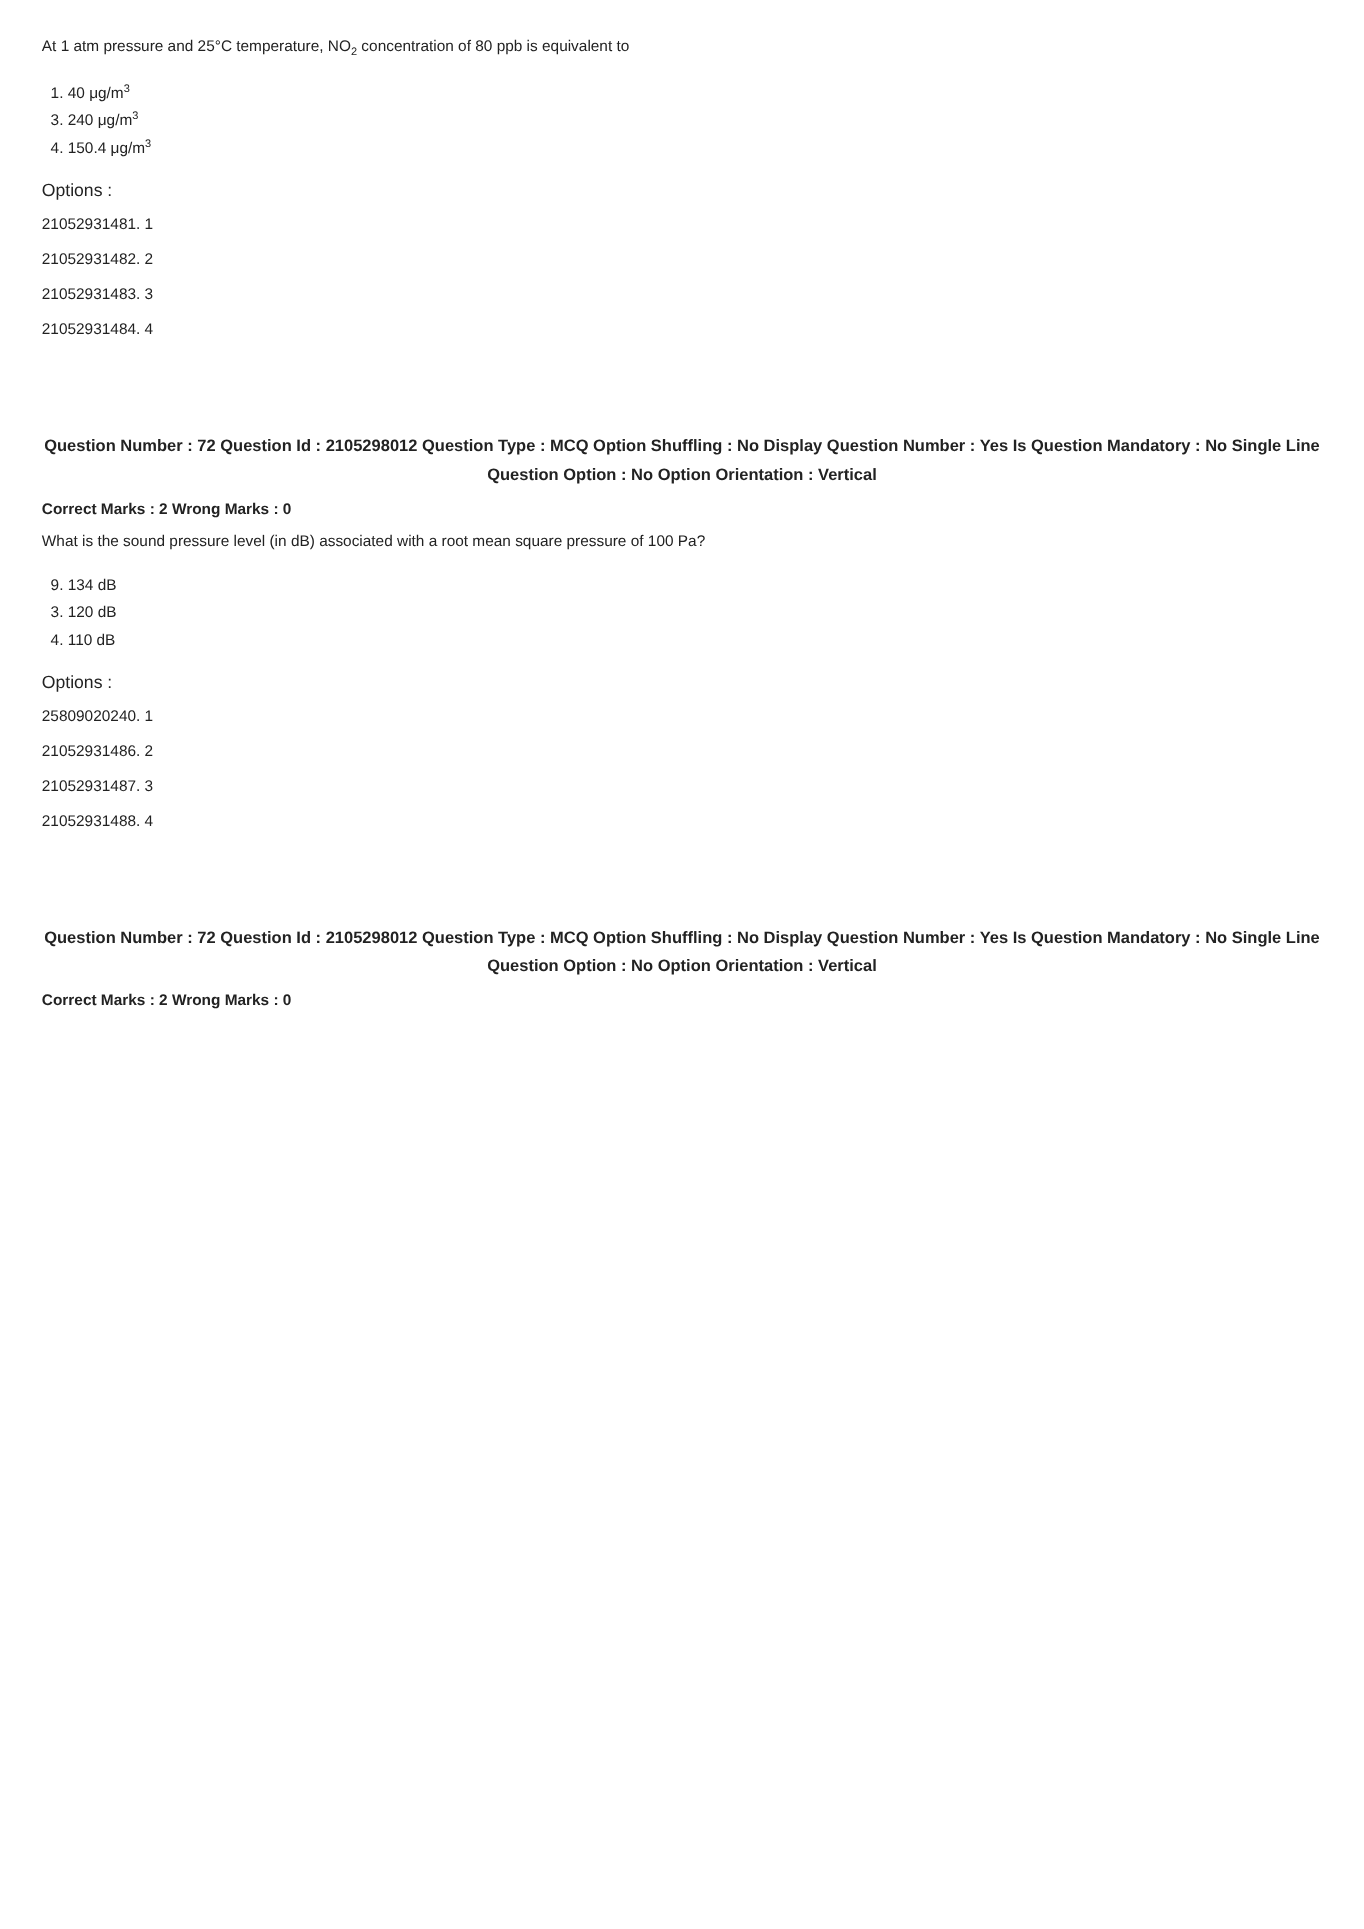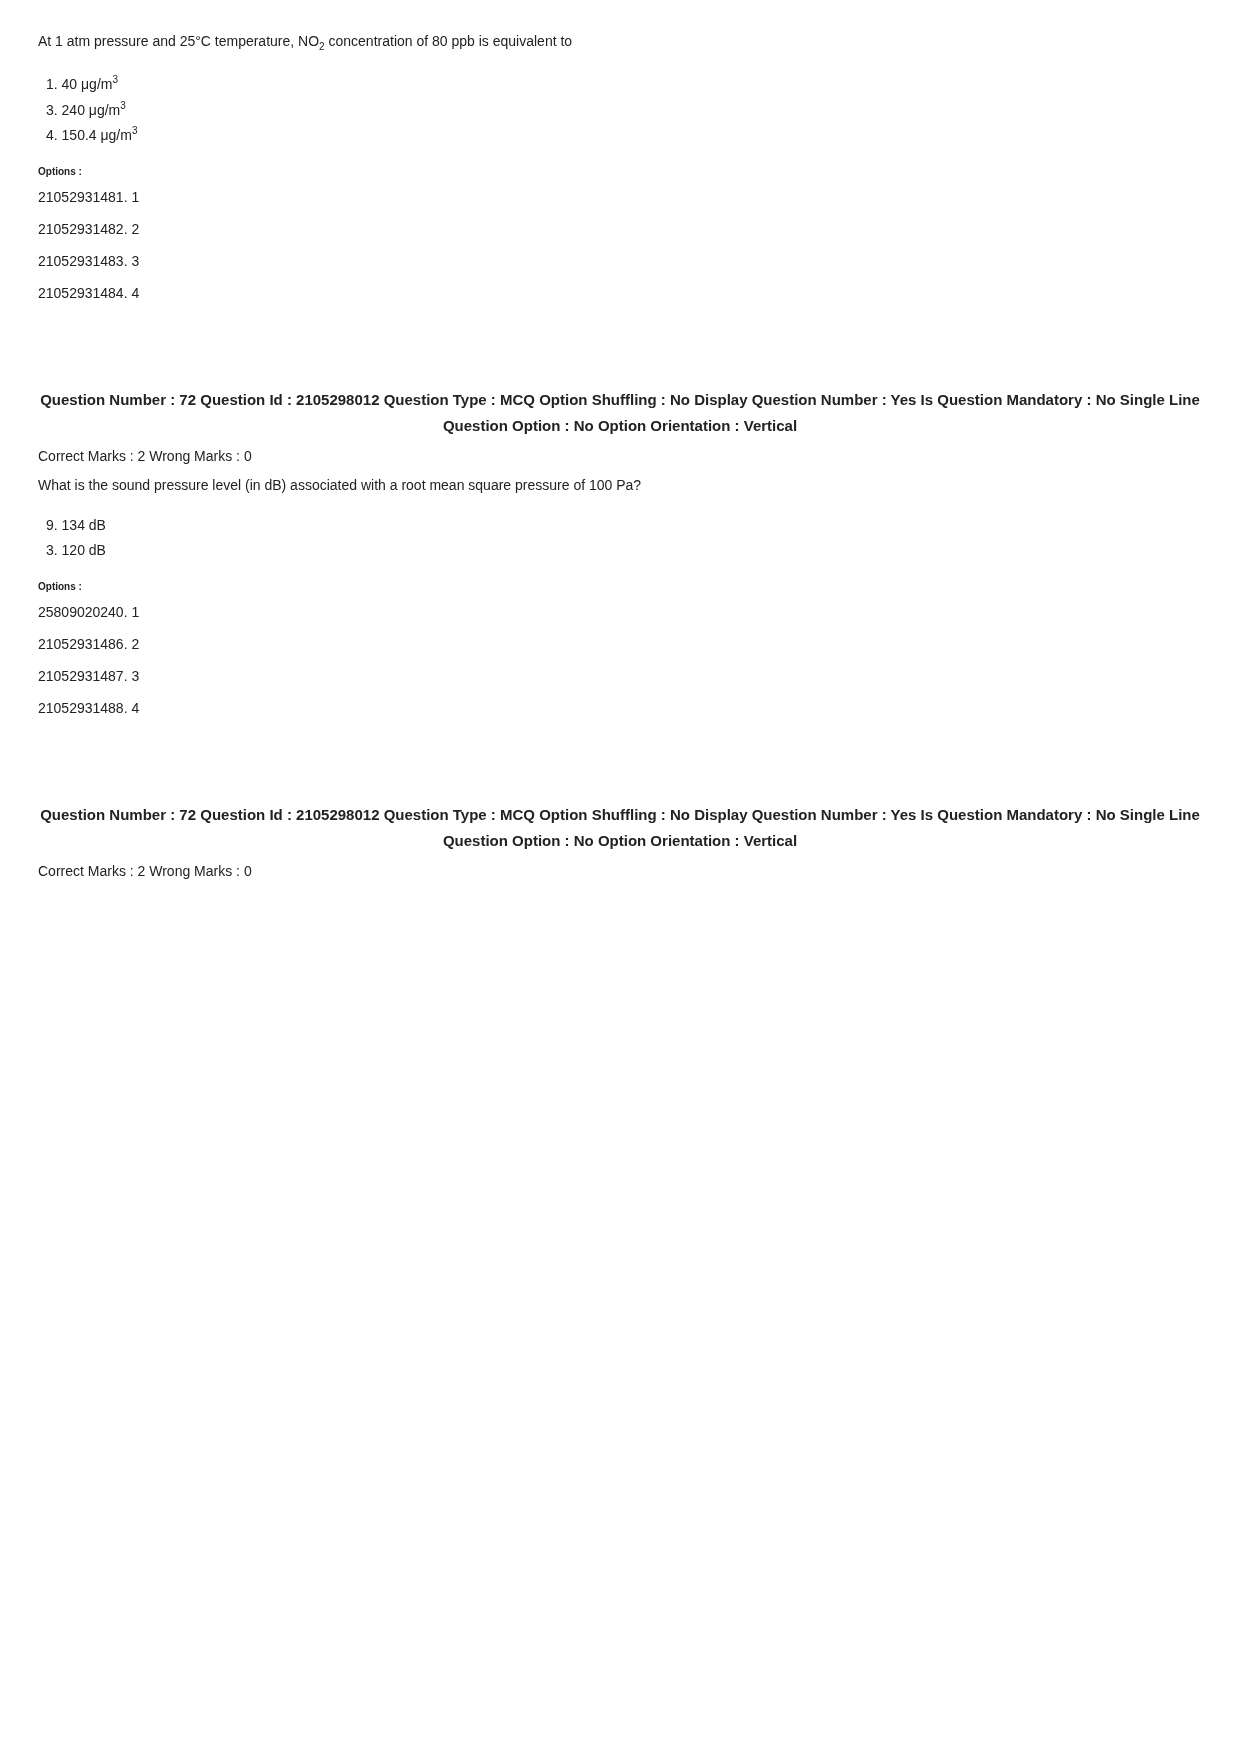--- a/index.html
+++ b/index.html
@@ -36,40 +36,40 @@
 
     sup {
       font-size: 10px;
     }
 
     sub {
       font-size: 10px;
     }
 
     .section-label {
-      font-weight: bold;
-      font-size: 10px;
+      font-weight: normal;
+      font-size: 16px;
       margin-bottom: 12px;
     }
 
     .option-row {
       font-size: 14px;
       margin-bottom: 16px;
     }
 
     .question-meta {
       font-weight: bold;
       font-size: 15px;
       line-height: 1.7;
       margin: 30px 0 10px 0;
       text-align: center;
     }
 
     .marks-info {
-      font-weight: normal;
+      font-weight: bold;
       font-size: 14px;
       margin-bottom: 10px;
     }
 
     .divider {
       height: 20px;
     }
   </style>
 </head>
 <body>
@@ -98,20 +98,21 @@
 
 <div class="marks-info">Correct Marks : 2 Wrong Marks : 0</div>
 
 <div class="question-text">
   What is the sound pressure level (in dB) associated with a root mean square pressure of 100 Pa?
 </div>
 
 <ul class="options-list">
   <li>9. 134 dB</li>
   <li>3. 120 dB</li>
+  <li>4. 110 dB</li>
 </ul>
 
 <div class="section-label">Options :</div>
 
 <div class="option-row">25809020240. 1</div>
 <div class="option-row">21052931486. 2</div>
 <div class="option-row">21052931487. 3</div>
 <div class="option-row">21052931488. 4</div>
 
 <div class="divider"></div>

